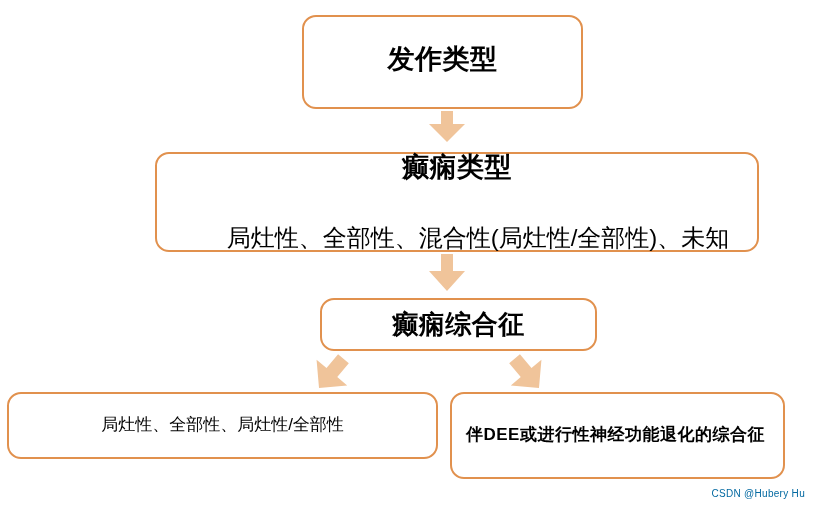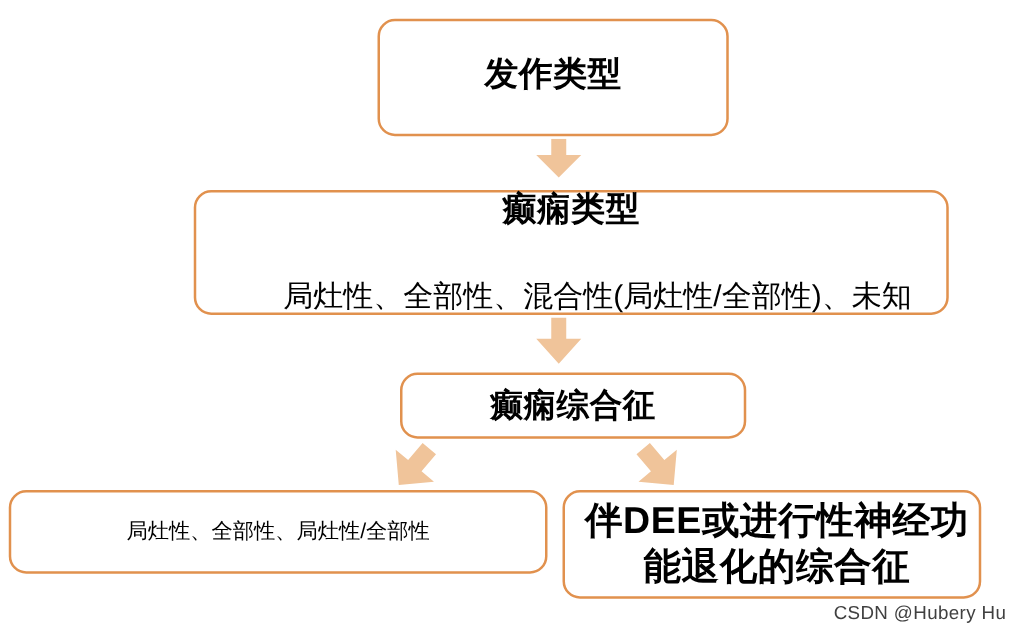--- a/index.html
+++ b/index.html
@@ -68,43 +68,43 @@
   }
   #node-syndrome-focal .sub { font-size: 17px; white-space: nowrap; }
 
   #node-syndrome-dee {
     left: 450px; top: 392px; width: 335px; height: 87px;
     align-items: flex-start;
     padding-left: 14px;
     text-align: left;
   }
   #node-syndrome-dee .title {
-    font-size: 30px;
-    text-align: center;
+    font-size: 17px;
+    text-align: right;
     line-height: 1.22;
   }
 
   
   .arrow {
     position: absolute;
   }
   .arrow svg { display: block; }
 
   #arrow-seizure-to-epilepsy { left: 428px; top: 111px; }
   #arrow-epilepsy-to-syndrome { left: 428px; top: 254px; }
   #arrow-syndrome-to-focal   { left: 304px; top: 353px; }
   #arrow-syndrome-to-dee     { left: 498px; top: 353px; }
 
   
   #watermark {
     position: absolute;
     right: 10px;
     bottom: 4px;
-    font-size: 15px;
-    color: #404040;
+    font-size: 10px;
+    color: #0369a1;
     letter-spacing: 0.3px;
     user-select: none;
     white-space: nowrap;
   }
 </style>
 </head>
 <body>
 
 <div id="canvas">
 

